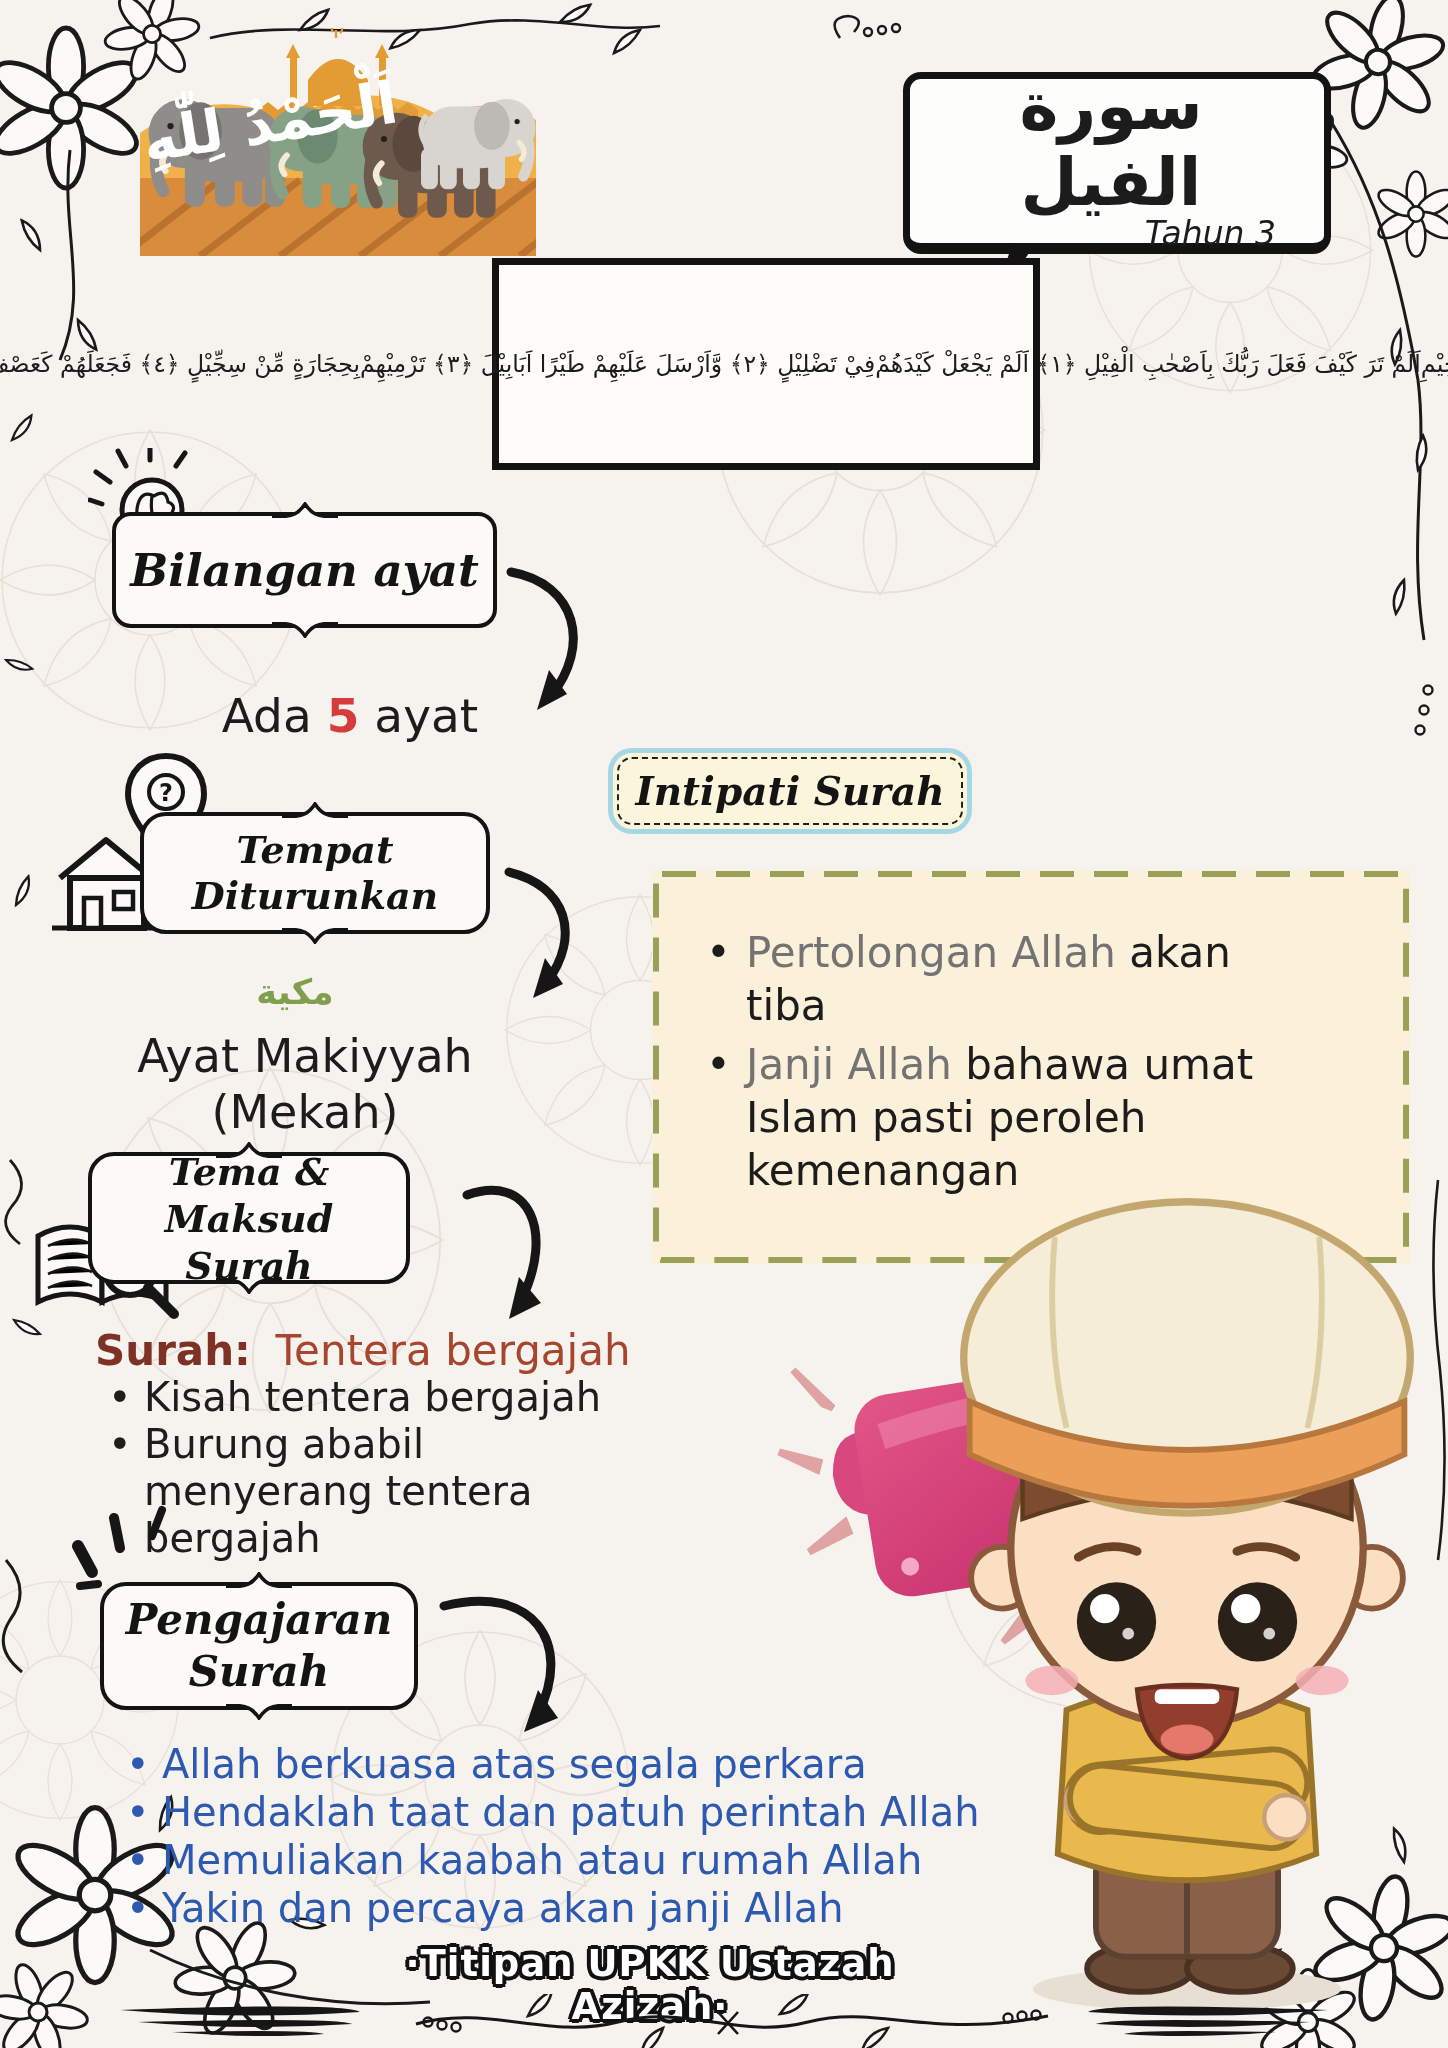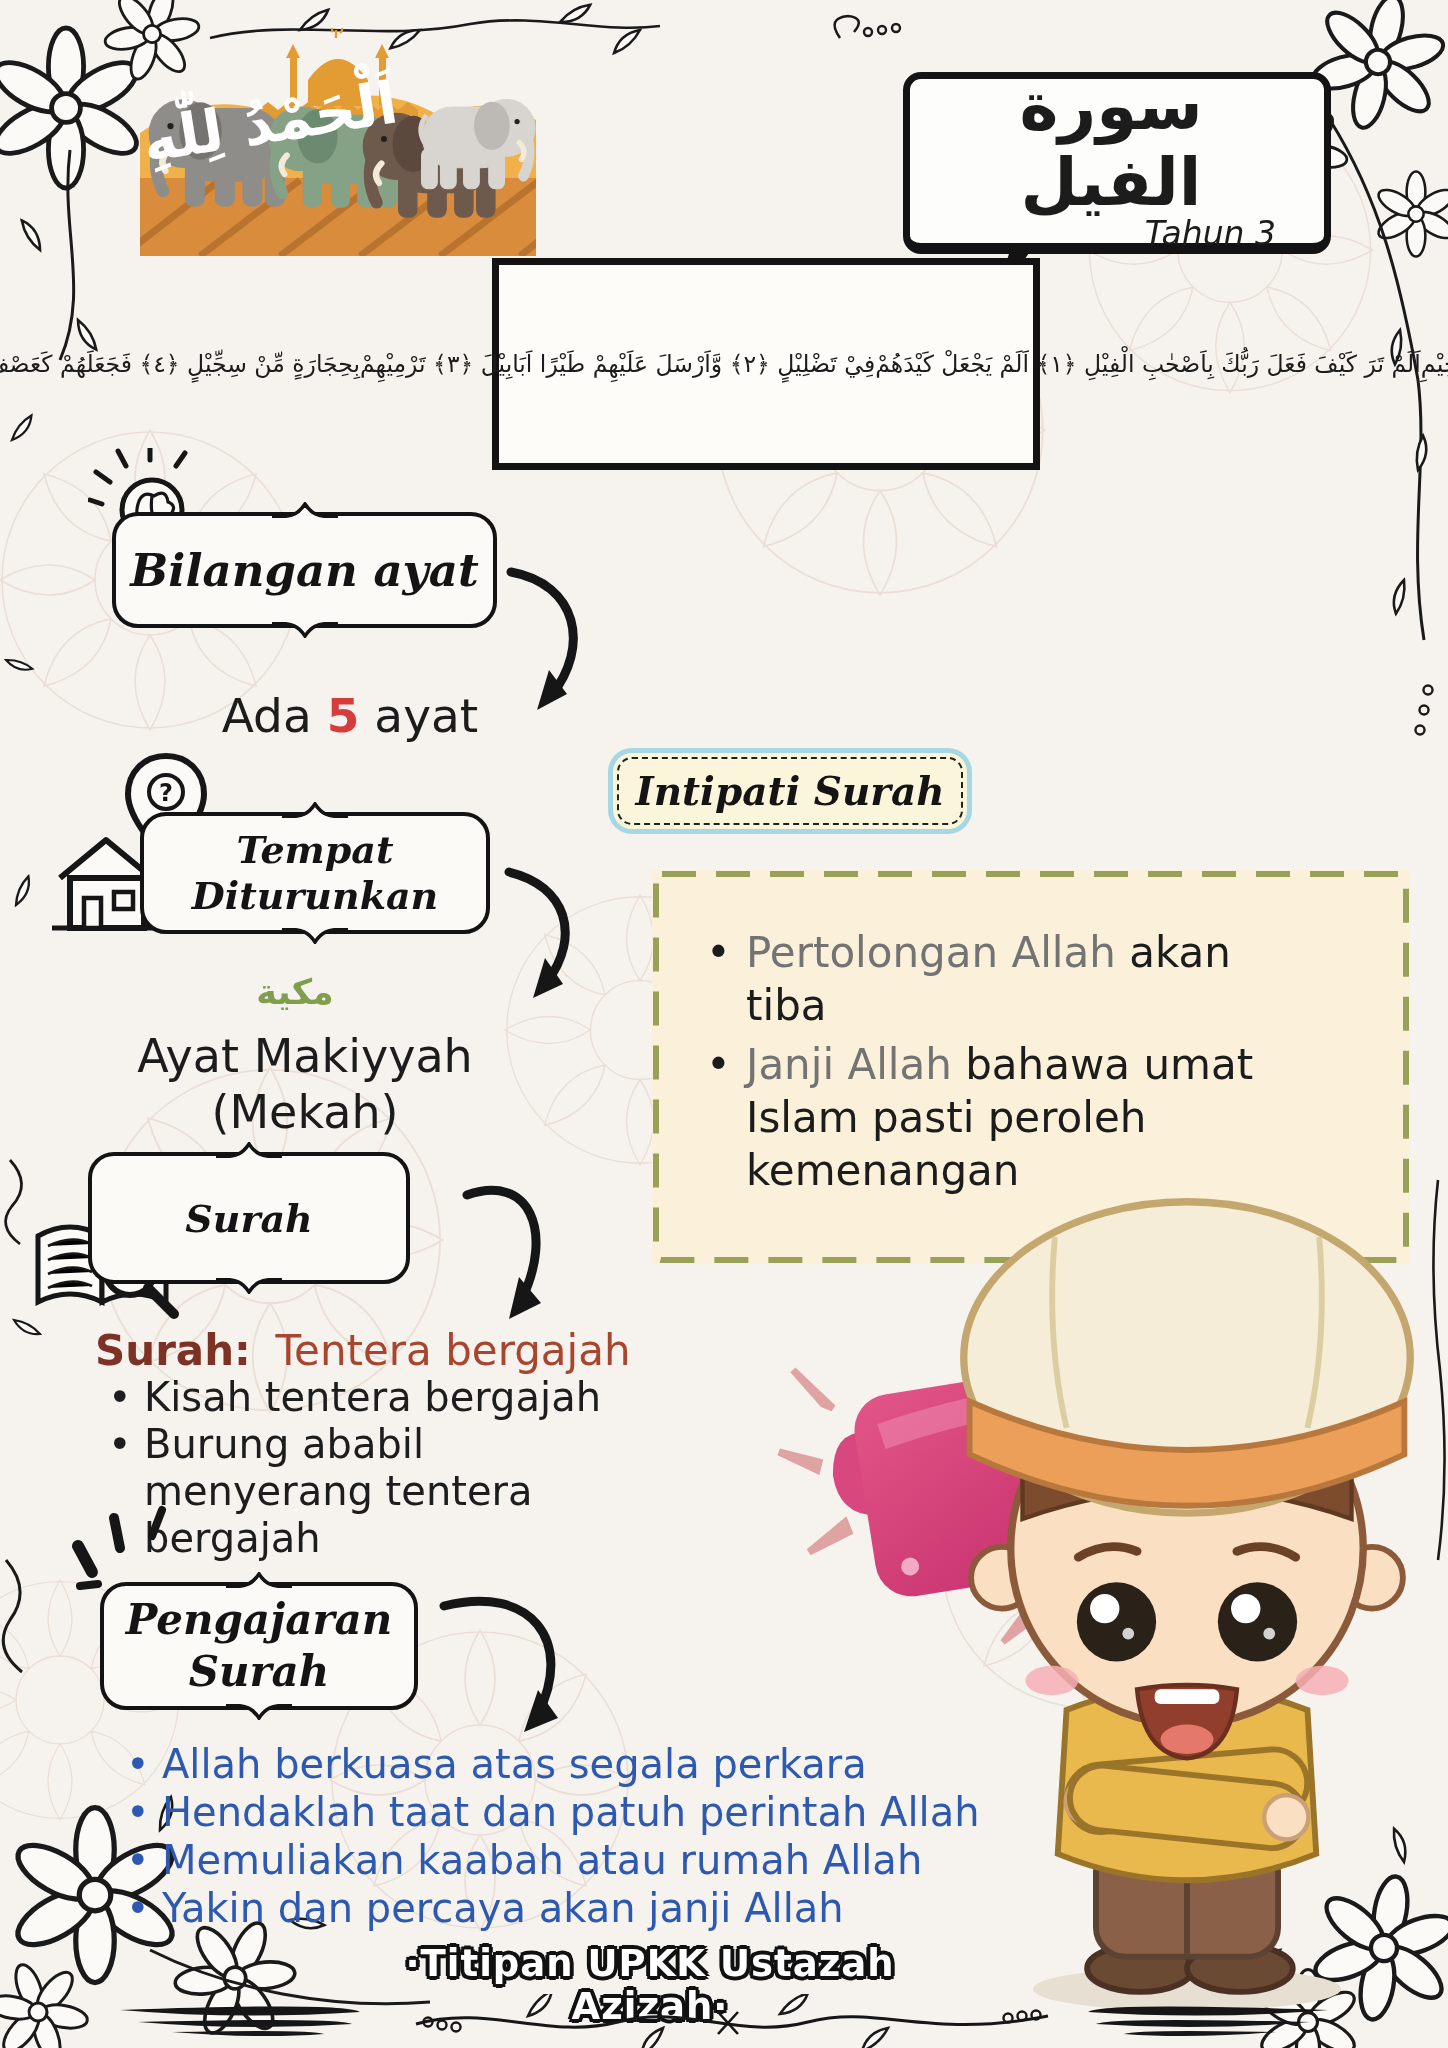--- a/index.html
+++ b/index.html
@@ -35,21 +35,21 @@
 
   
   .tbox{position:absolute;background:#fbfaf7;border:4px solid #131313;border-radius:26px;
     display:flex;flex-direction:column;align-items:center;justify-content:center;text-align:center;
     box-sizing:border-box;}
   .tbox .bump{position:absolute;left:50%;}
   .bump.top{top:-14px;transform:translateX(-50%);}
   .bump.bot{bottom:-14px;transform:translateX(-50%) scaleY(-1);}
   .tbox-title{font-family:"DejaVu Serif",serif;font-weight:bold;font-style:italic;color:#141414;}
 
-  #bilangan-box{left:112px;top:512px;width:385px;height:116px;}
+  #bilangan-box{left:112px;top:512px;width:385px;height:116px;border-radius:19px;}
   #bilangan-box .tbox-title{font-size:45px;}
   #tempat-box{left:140px;top:812px;width:350px;height:122px;}
   #tempat-box .tbox-title{font-size:38px;line-height:46px;}
   #tema-box{left:88px;top:1152px;width:322px;height:132px;}
   #tema-box .tbox-title{font-size:38px;line-height:47px;}
   #pengajaran-box{left:100px;top:1582px;width:318px;height:128px;}
   #pengajaran-box .tbox-title{font-size:42px;line-height:52px;}
 
   
   #ada-ayat{left:140px;top:688px;width:420px;font-size:47px;text-align:center;}
@@ -377,20 +377,21 @@
     <path d="M118,80 L144,106" stroke="#161616" stroke-width="10" stroke-linecap="round"></path>
   </svg>
 
   <div id="tema-box" class="tbox">
     <svg class="bump top" width="66" height="16" viewBox="0 0 66 16">
       <path d="M1,15 C22,15 27,11 33,2 C39,11 44,15 65,15" fill="#fbfaf7" stroke="#131313" stroke-width="3.6" stroke-linecap="round"></path>
       </svg>
     <svg class="bump bot" width="66" height="16" viewBox="0 0 66 16">
       <path d="M1,15 C22,15 27,11 33,2 C39,11 44,15 65,15" fill="#fbfaf7" stroke="#131313" stroke-width="3.6" stroke-linecap="round"></path>
       </svg>
+    <div class="tbox-title">Tema &amp; Maksud</div>
     <div class="tbox-title">Surah</div>
   </div>
 
   <svg class="abs" style="left:455px;top:1165px" width="112" height="168" viewBox="0 0 112 168">
     <path d="M12,30 C74,8 100,66 66,136" fill="none" stroke="#161616" stroke-width="9" stroke-linecap="round"></path>
     <polygon points="54,154 86,138 64,112" fill="#161616"></polygon>
   </svg>
 
   <div id="maksud-line" class="abs">
     <span class="lbl">Surah:</span>

